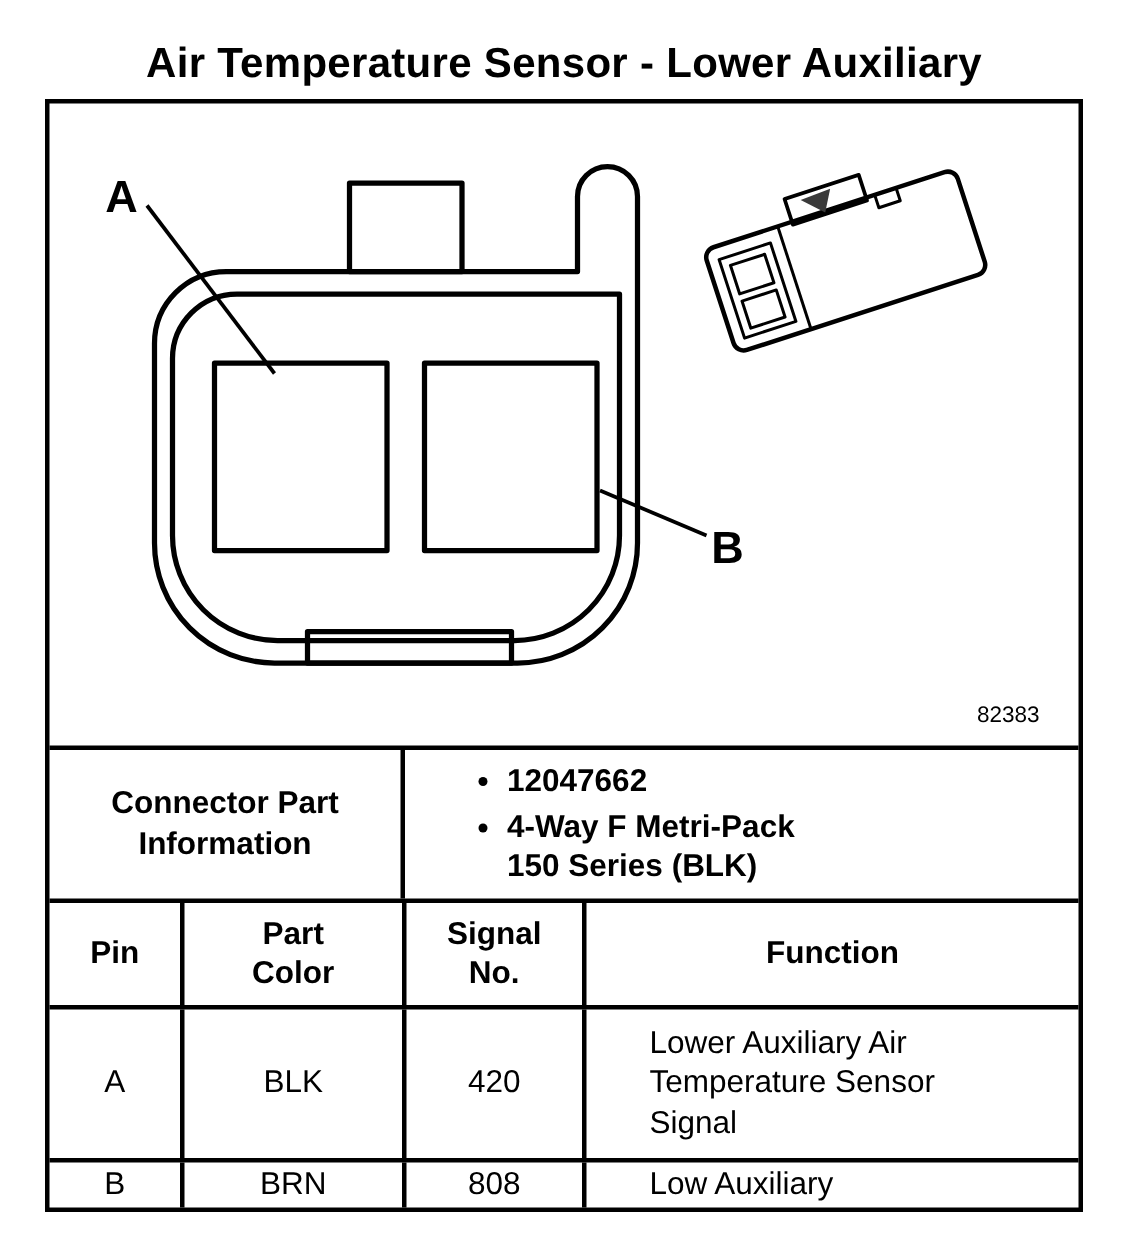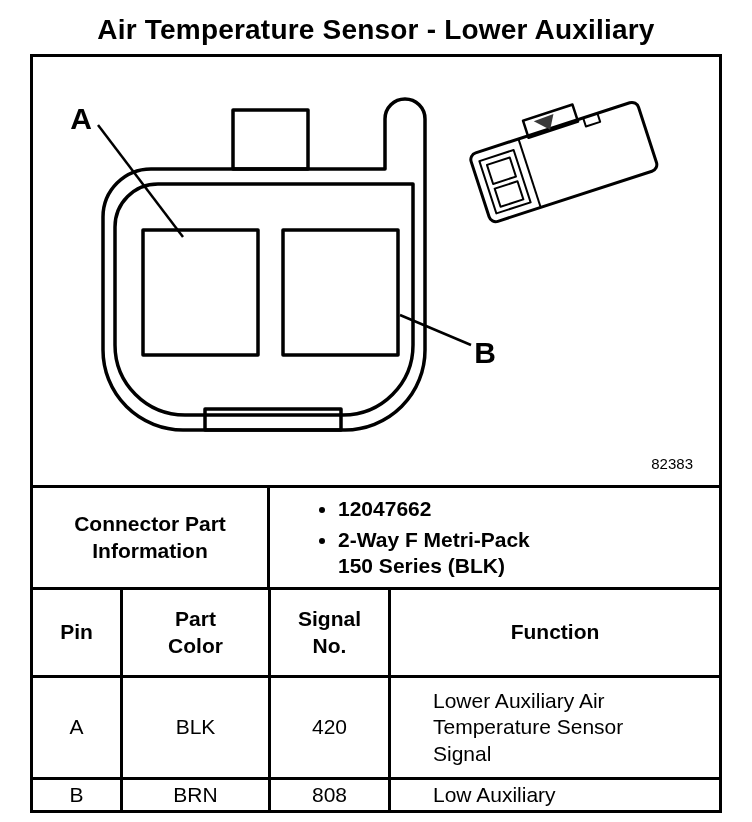--- a/index.html
+++ b/index.html
@@ -2,41 +2,41 @@
 <html><head>
 <meta charset="utf-8">
 <style>
   * { box-sizing: border-box; margin: 0; padding: 0; }
   html, body { background: #ffffff; }
   body {
     width: 752px;
     font-family: "Liberation Sans", sans-serif;
     color: #000;
   }
-  .page { width: 752px; padding-top: 12px; }
+  .page { width: 752px; padding-top: 24px; }
   .doc-title {
     font-size: 28px;
     font-weight: 700;
     text-align: center;
     margin: 2px 0 8px 0;
     letter-spacing: 0.2px;
   }
   .sheet {
     margin-left: 30px;
     width: 692px;
     border: 3px solid #000;
     background: #fff;
   }
   .drawing-area { width: 686px; height: 428px; position: relative; }
   .drawing-area svg { display: block; }
 
   .row { display: grid; border-top: 3px solid #000; }
   .info-row { grid-template-columns: 237px 1fr; height: 102px; }
   .cols4 { grid-template-columns: 90px 148px 120px 1fr; }
-  .header-row { height: 88px; }
+  .header-row { height: 71px; }
   .row-a { height: 102px; }
   .row-b { height: 33px; }
 
   .cell {
     display: flex;
     align-items: center;
     justify-content: center;
     text-align: center;
     border-right: 3px solid #000000;
     font-size: 21px;
@@ -111,21 +111,21 @@
         <text class="fig-num" x="660" y="412" text-anchor="end">82383</text>
       </svg>
     </div>
 
     <div class="row info-row">
       <div class="cell bold pre">Connector Part
 Information</div>
       <div class="cell left">
         <ul class="bullets">
           <li>12047662</li>
-          <li>2-Way F Metri-Pack
+          <li>4-Way F Metri-Pack
 150 Series (BLK)</li>
         </ul>
       </div>
     </div>
 
     <div class="row cols4 header-row">
       <div class="cell bold pre">Pin</div>
       <div class="cell bold pre">Part
 Color</div>
       <div class="cell bold pre">Signal

